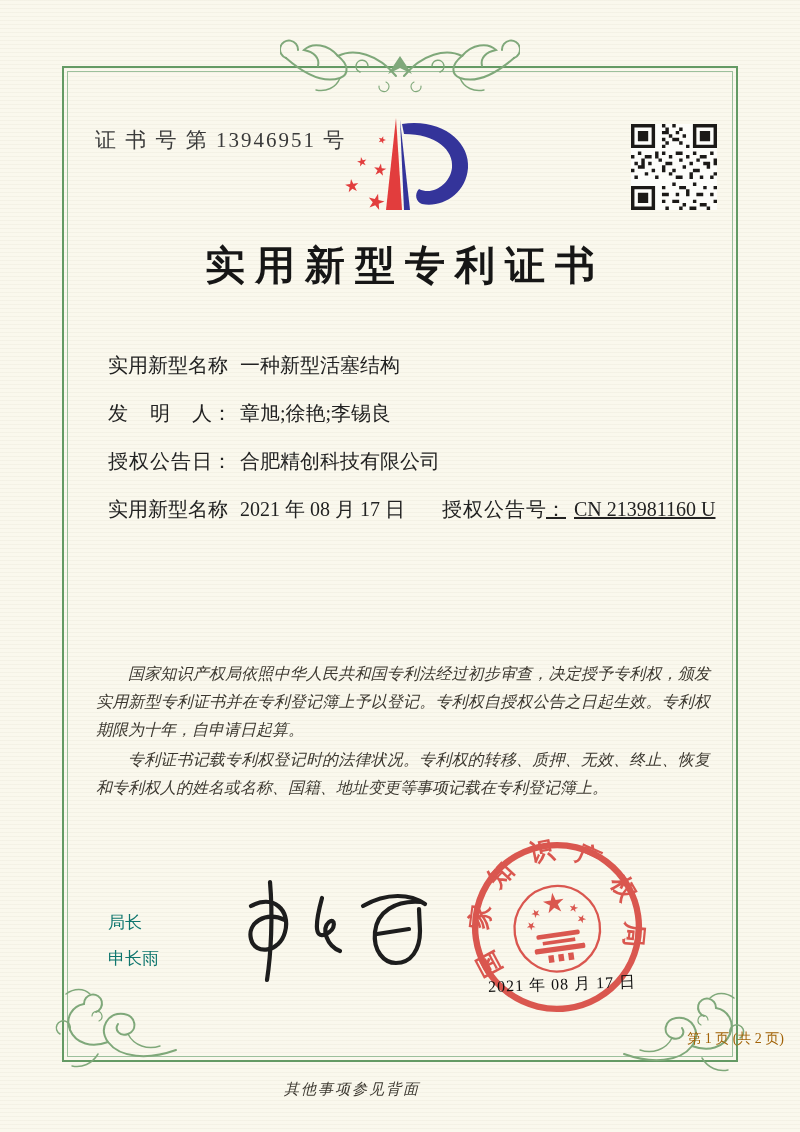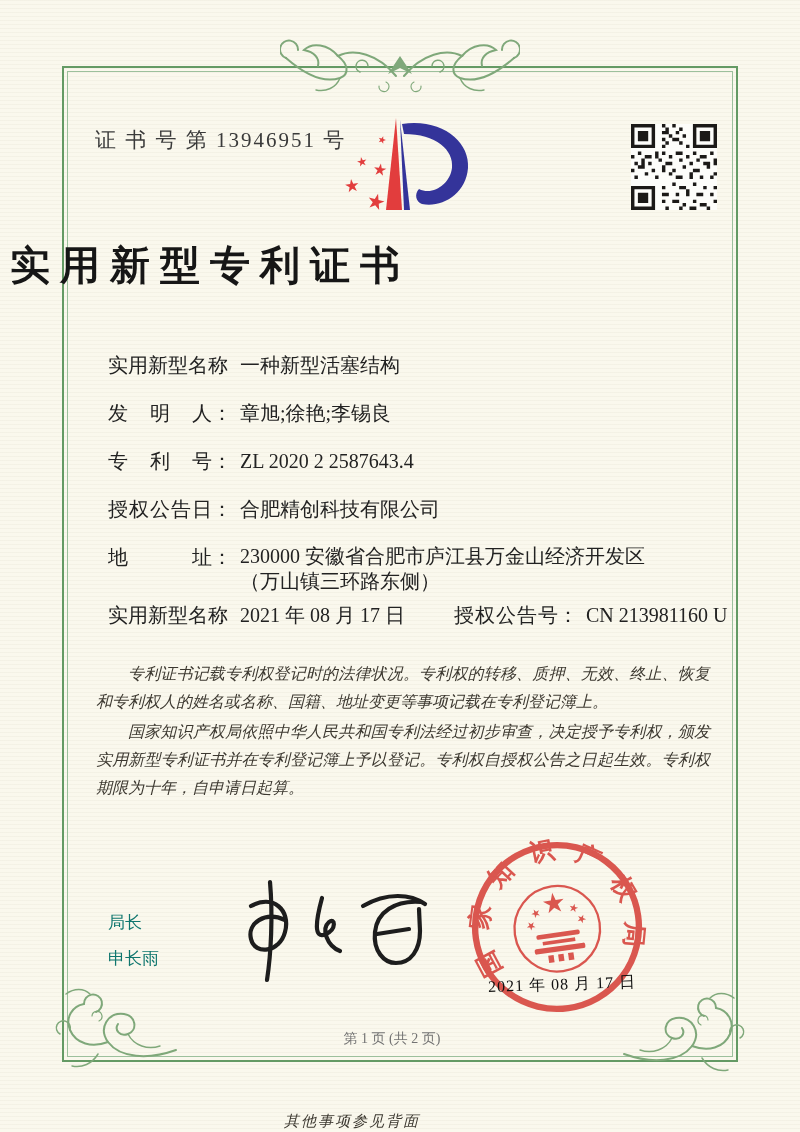--- a/index.html
+++ b/index.html
@@ -19,51 +19,51 @@
     border:2.5px solid #649a64;box-sizing:border-box;
   }
   .frame::after{
     content:"";position:absolute;inset:3px;border:1px solid #9cc09c;
   }
   .abs{position:absolute;}
   .cert-no{
     left:95px;top:126px;font-size:21px;letter-spacing:2px;color:#3a3a3a;
   }
   .title{
-    left:0;top:238px;width:800px;
+    left:0;top:238px;width:800px;text-align:center;
     font-size:40px;font-weight:700;letter-spacing:10px;text-indent:10px;color:#161616;
   }
   .fields{left:108px;top:352px;width:560px;font-size:20px;}
   .field-row{height:26px;line-height:26px;margin-bottom:22px;white-space:nowrap;}
   .field-row.tall{height:50px;margin-bottom:8px;white-space:normal;}
   .flabel{
     display:inline-block;width:104px;vertical-align:top;
     text-align:justify;text-align-last:justify;color:#222;
   }
   .fcolon{margin:0 8px 0 0;}
   .fvalue{color:#222;}
   .fvalue.wrap{display:inline-block;width:428px;vertical-align:top;line-height:25px;}
-  .grant-row .pair2{margin-left:44px;}
+  .grant-row .pair2{margin-left:32px;text-decoration:underline;}
   .body-text{
     left:96px;top:660px;width:614px;font-size:16px;line-height:28px;
     font-style:italic;color:#3c3830;text-align:justify;
   }
   .body-text p{margin:0;text-indent:2em;}
   .body-text p + p{margin-top:2px;}
   .signatory{left:108px;top:905px;font-size:17px;line-height:36px;color:#0f766e;}
   .signature-svg{left:225px;top:872px;}
   .seal-svg{left:466px;top:836px;transform:rotate(-8deg);}
   .seal-date{
     left:488px;top:974px;width:170px;font-size:16px;letter-spacing:1px;color:#111;
     transform:rotate(-2deg);z-index:5;
   }
-  .page-info{left:0;top:1030px;width:784px;text-align:center;font-size:14px;color:#737373;}
+  .page-info{left:0;top:1030px;width:784px;text-align:right;font-size:14px;color:#a16207;}
   .back-note{
     left:0;top:1080px;width:704px;text-align:center;font-size:15px;
-    font-style:italic;color:#3c3830;letter-spacing:2px;margin-top:32px;
+    font-style:italic;color:#3c3830;letter-spacing:2px;
   }
   .logo-svg{left:338px;top:110px;}
   .qr-svg{left:631px;top:124px;}
   .fl-top{left:280px;top:26px;}
   .fl-bl{left:28px;top:984px;}
   .fl-br{left:622px;top:988px;}
   svg{display:block;}
 </style>
 </head>
 <body>
@@ -154,37 +154,31 @@
 <div class="abs title">实用新型专利证书</div>
 
 <div class="abs fields">
   <div class="field-row">
     <span class="flabel">实用新型名称</span><span class="fcolon">：</span><span class="fvalue">一种新型活塞结构</span>
   </div>
   <div class="field-row">
     <span class="flabel">发明人</span><span class="fcolon">：</span><span class="fvalue">章旭;徐艳;李锡良</span>
   </div>
   <div class="field-row">
-    <span class="flabel">专利号</span><span class="fcolon">：</span><span class="fvalue">ZL 2020 2 2587643.4</span>
-  </div>
-  <div class="field-row">
     <span class="flabel">授权公告日</span><span class="fcolon">：</span><span class="fvalue">合肥精创科技有限公司</span>
-  </div>
-  <div class="field-row tall">
-    <span class="flabel">地址</span><span class="fcolon">：</span><span class="fvalue wrap">230000 安徽省合肥市庐江县万金山经济开发区（万山镇三环路东侧）</span>
   </div>
   <div class="field-row grant-row">
     <span><span class="flabel">实用新型名称</span><span class="fcolon">：</span><span class="fvalue">2021 年 08 月 17 日</span></span>
     <span class="pair2"><span class="flabel">授权公告号</span><span class="fcolon">：</span><span class="fvalue">CN 213981160 U</span></span>
   </div>
 </div>
 
 <div class="abs body-text">
+  <p>国家知识产权局依照中华人民共和国专利法经过初步审查，决定授予专利权，颁发实用新型专利证书并在专利登记簿上予以登记。专利权自授权公告之日起生效。专利权期限为十年，自申请日起算。</p>
   <p>专利证书记载专利权登记时的法律状况。专利权的转移、质押、无效、终止、恢复和专利权人的姓名或名称、国籍、地址变更等事项记载在专利登记簿上。</p>
-  <p>国家知识产权局依照中华人民共和国专利法经过初步审查，决定授予专利权，颁发实用新型专利证书并在专利登记簿上予以登记。专利权自授权公告之日起生效。专利权期限为十年，自申请日起算。</p>
 </div>
 
 <div class="abs signatory">
   <div>局长</div>
   <div>申长雨</div>
 </div>
 
 <svg class="abs signature-svg" width="210" height="118" viewBox="0 0 210 118">
   <g stroke="#1d1d1d" stroke-width="4.2" fill="none" stroke-linecap="round" stroke-linejoin="round">
     <path d="M26,34 c22,-12 40,4 34,26 c-5,20 -30,24 -34,7 c-4,-16 14,-28 34,-19"></path>

